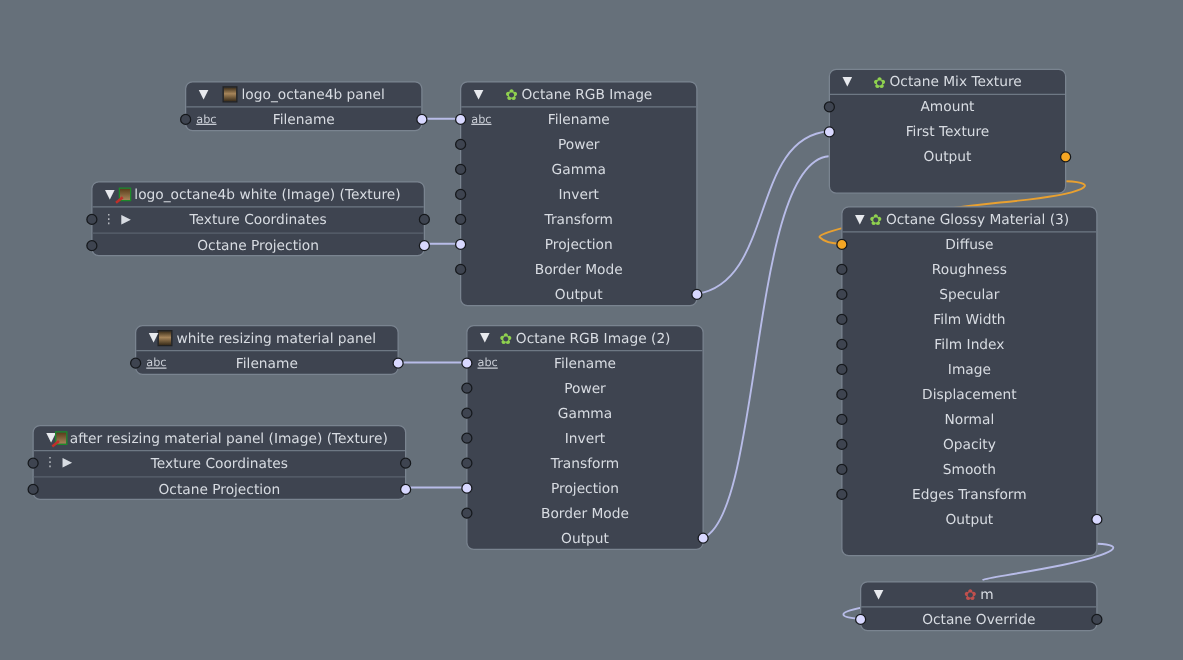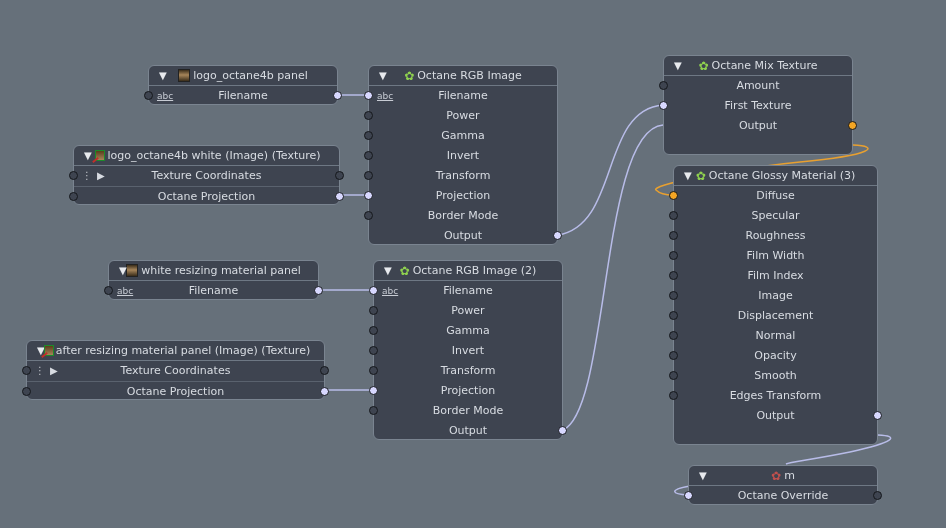--- a/index.html
+++ b/index.html
@@ -213,22 +213,22 @@
 
 <div class="node" style="left:673px; top:165px; width:205px; height:280px;">
   <div class="node-header">
     <span class="collapse">▼</span>
     <span class="title-wrap">
       <span class="gear">✿</span>
       <span>Octane Glossy Material (3)</span>
     </span>
   </div>
   <div class="row"><span class="port left orange"></span><span>Diffuse</span></div>
+  <div class="row"><span class="port left empty"></span><span>Roughness</span></div>
   <div class="row"><span class="port left empty"></span><span>Specular</span></div>
-  <div class="row"><span class="port left empty"></span><span>Roughness</span></div>
   <div class="row"><span class="port left empty"></span><span>Film Width</span></div>
   <div class="row"><span class="port left empty"></span><span>Film Index</span></div>
   <div class="row"><span class="port left empty"></span><span>Image</span></div>
   <div class="row"><span class="port left empty"></span><span>Displacement</span></div>
   <div class="row"><span class="port left empty"></span><span>Normal</span></div>
   <div class="row"><span class="port left empty"></span><span>Opacity</span></div>
   <div class="row"><span class="port left empty"></span><span>Smooth</span></div>
   <div class="row"><span class="port left empty"></span><span>Edges Transform</span></div>
   <div class="row"><span>Output</span><span class="port right linked"></span></div>
 </div>

